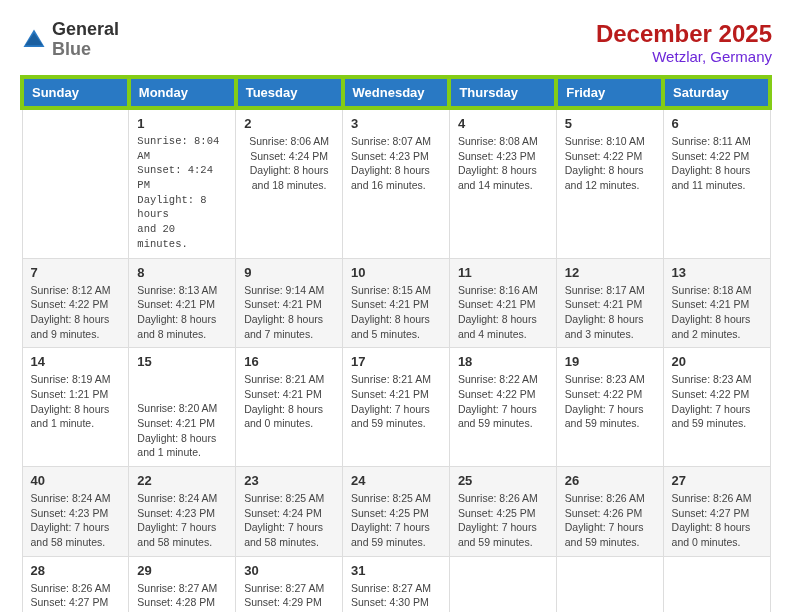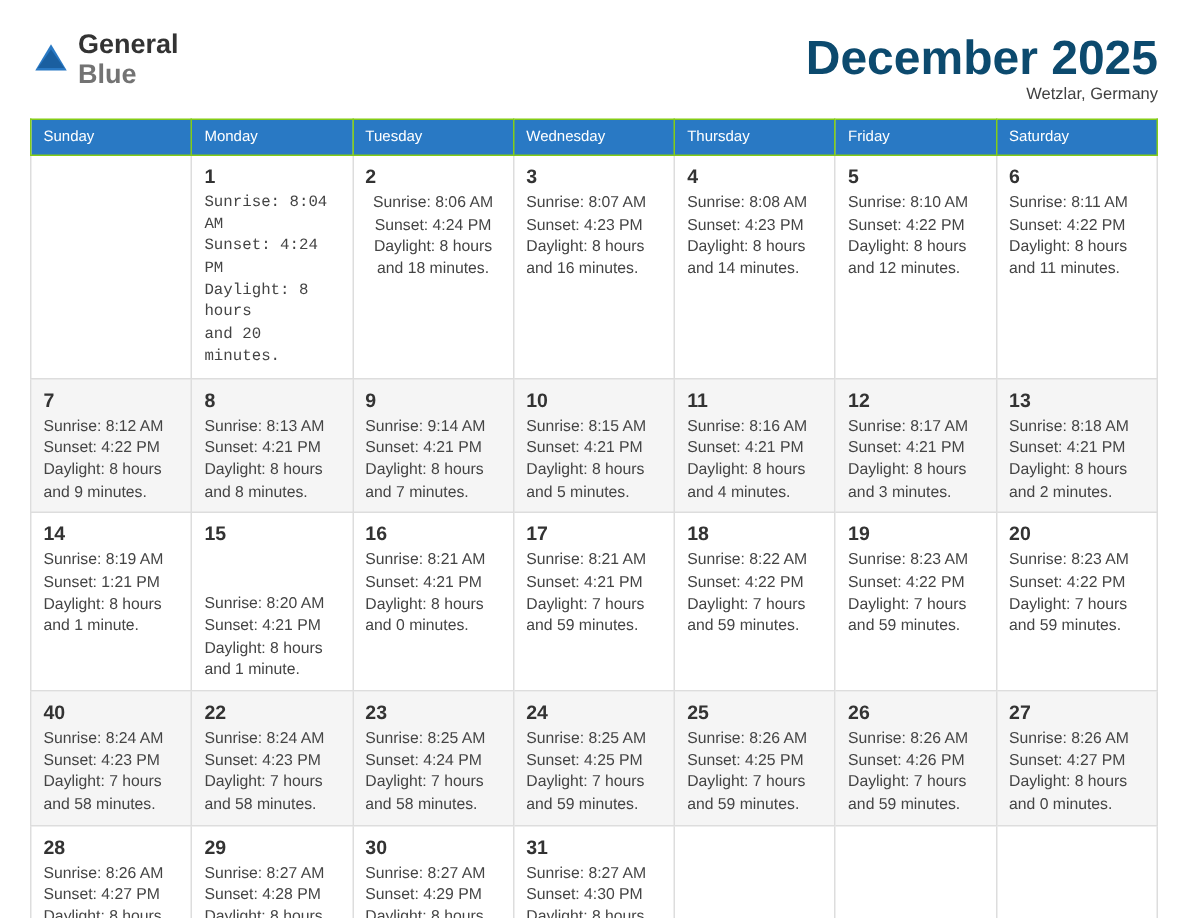--- a/index.html
+++ b/index.html
@@ -29,41 +29,41 @@
     .logo-general { color: #333; }
     .logo-blue { color: #737373; }
     .logo-icon {
       width: 28px;
       height: 28px;
     }
     .title-section {
       text-align: right;
     }
     .month-title {
-      font-size: 32px;
+      font-size: 24px;
       font-weight: bold;
-      color: #0c4a6e;
+      color: #b91c1c;
     }
     .location {
-      font-size: 11px;
-      color: #404040;
+      font-size: 15px;
+      color: #6d28d9;
     }
     .calendar {
       width: 100%;
       border-collapse: collapse;
       border: 1px solid #ccc;
     }
     .calendar th {
       background-color: #2979c4;
       color: #fff;
-      font-size: 10px;
-      font-weight: normal;
+      font-size: 13px;
+      font-weight: bold;
       padding: 6px 8px;
       text-align: left;
-      border: 1px solid #84cc16;
+      border: 4px solid #84cc16;
     }
     .calendar td {
       width: 14.28%;
       vertical-align: top;
       padding: 6px 8px;
       border: 1px solid #ddd;
       font-size: 11px;
       color: #333;
       min-height: 80px;
     }

